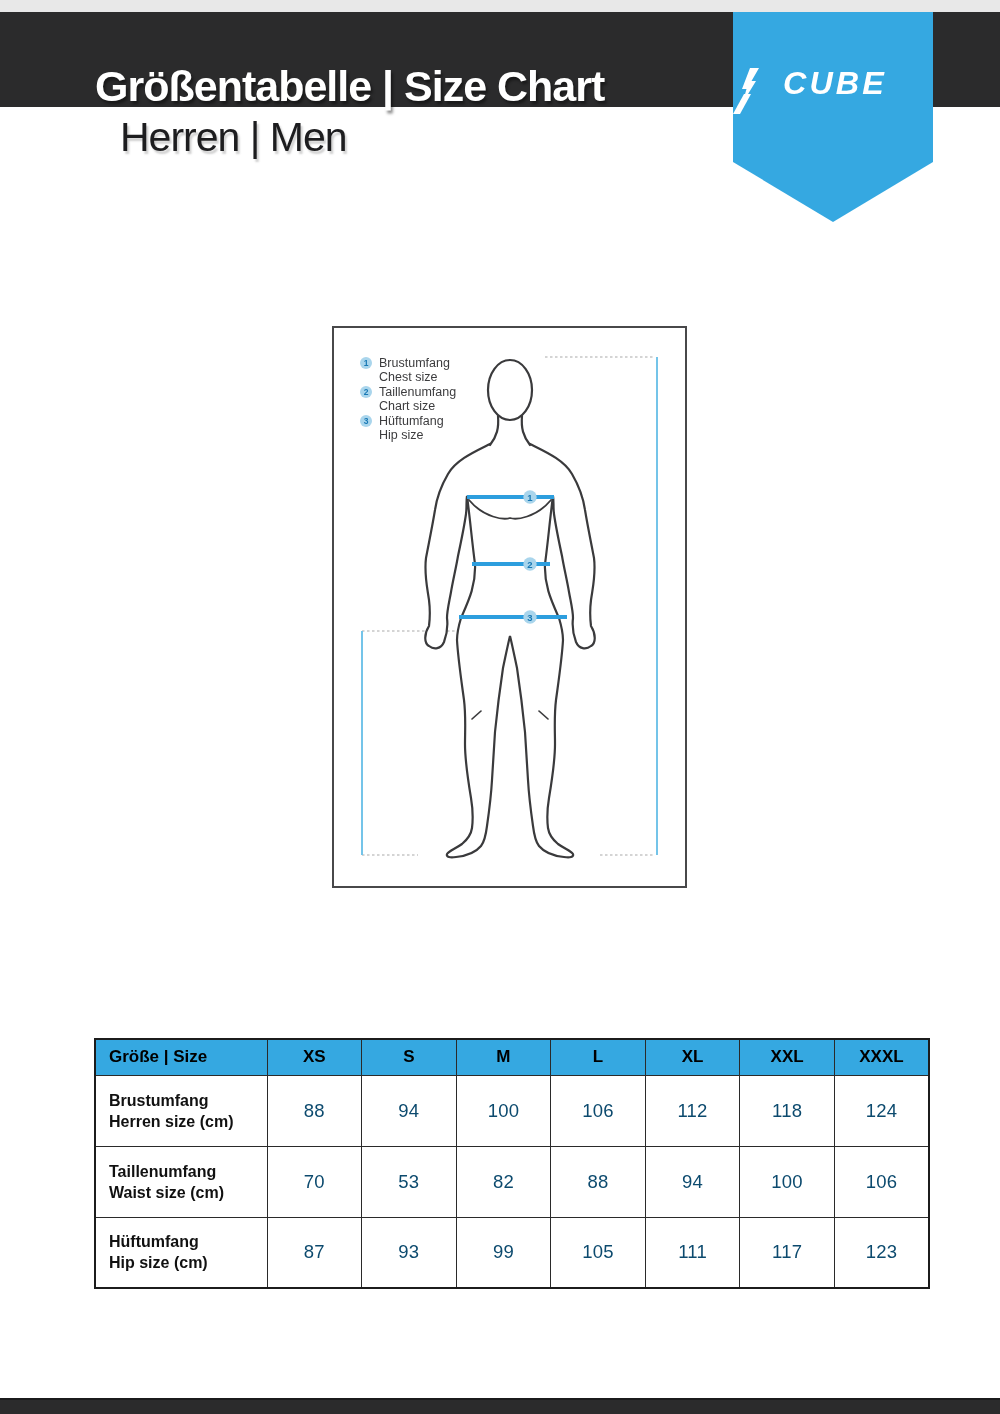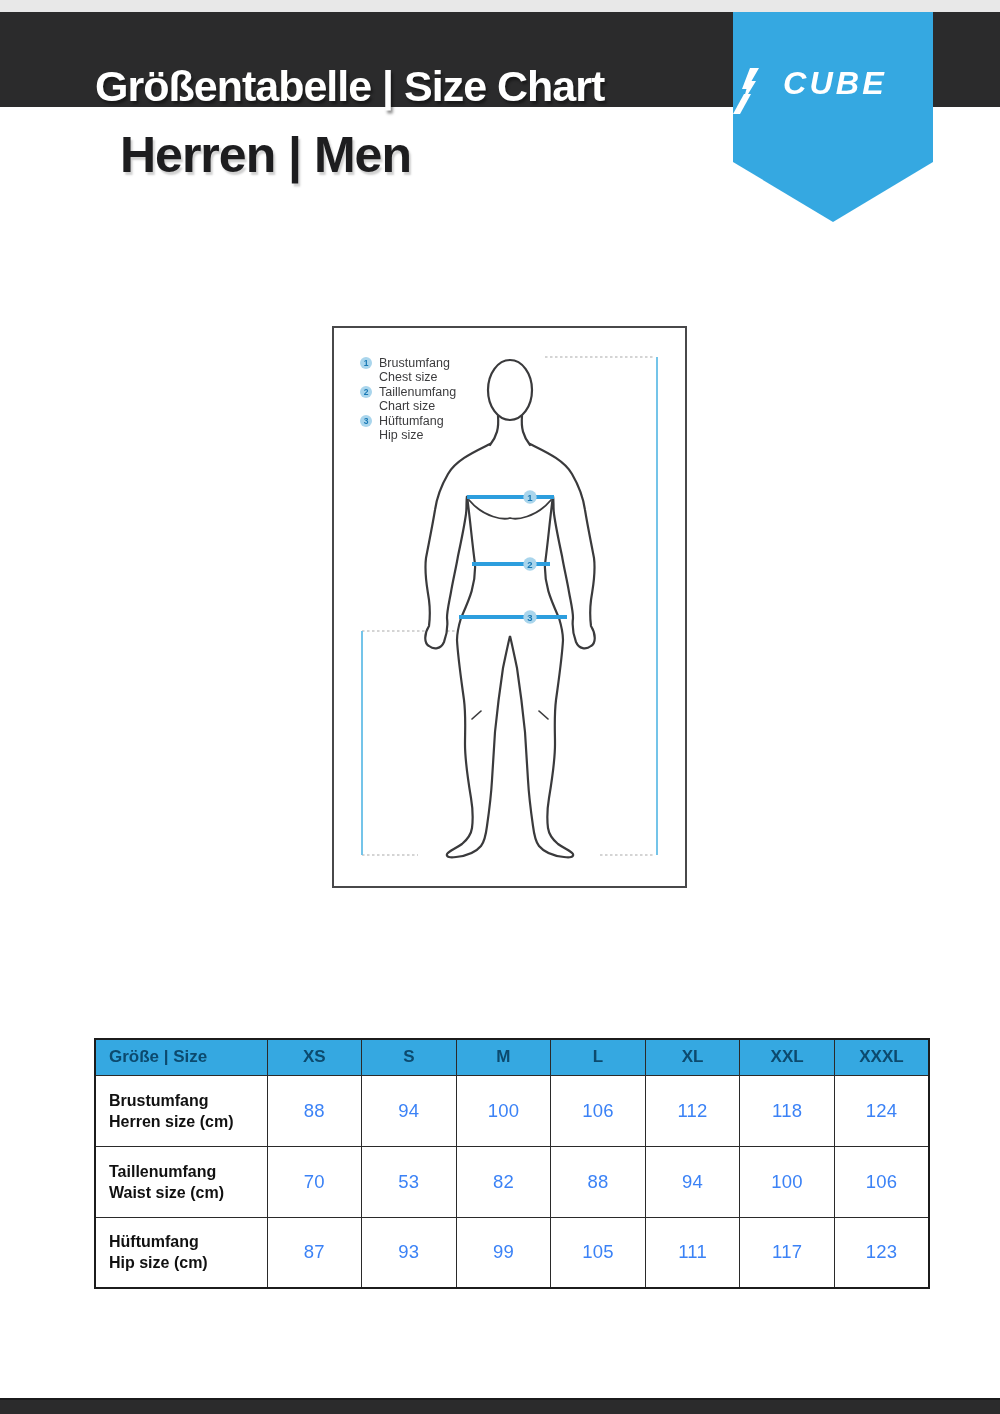--- a/index.html
+++ b/index.html
@@ -8,22 +8,22 @@
     font-family:"Liberation Sans",sans-serif;overflow:hidden;margin:12px auto;
   }
   
   .topbar{position:absolute;left:0;top:0;width:1000px;height:95px;background:#2b2b2c;}
   .main-title{
     position:absolute;left:95px;top:50px;margin:0;
     font-size:43px;font-weight:bold;letter-spacing:-1px;color:#ffffff;white-space:nowrap;
     text-shadow:2px 3px 3px rgba(0,0,0,0.45);
   }
   .sub-title{
-    position:absolute;left:120px;top:114px;margin:0;
-    font-size:50px;font-weight:bold;letter-spacing:-1px;color:#1d1d1f;white-space:nowrap;
+    position:absolute;left:120px;top:102px;margin:0;
+    font-size:41px;font-weight:normal;letter-spacing:-1px;color:#1d1d1f;white-space:nowrap;
     text-shadow:2px 3px 2px rgba(100,100,100,0.30);
   }
   .ribbon{position:absolute;left:733px;top:0;width:200px;height:210px;}
   .ribbon svg{position:absolute;left:0;top:0;}
   .logo-row{
     position:absolute;left:0;top:56px;width:200px;height:50px;
     display:flex;align-items:flex-start;justify-content:center;gap:7px;
   }
   .logo-word{
     color:#ffffff;font-size:31px;font-weight:bold;font-style:italic;
@@ -44,27 +44,27 @@
   }
   .legend-texts{font-size:12.5px;line-height:14px;color:#3c3c3e;}
   
   .size-table{
     position:absolute;left:94px;top:1026px;width:836px;
     border-collapse:collapse;table-layout:fixed;
     border:2px solid #1c1c1c;
   }
   .size-table th,.size-table td{border:1.5px solid #2a2a2a;box-sizing:border-box;}
   .size-table thead th{
-    background:#35a8e1;color:#0c4a6e;font-size:17px;font-weight:bold;
+    background:#35a8e1;color:#000000;font-size:17px;font-weight:bold;
     height:36px;text-align:center;padding:0;
   }
   .size-table thead th.corner{text-align:left;padding-left:13px;}
   .size-table tbody td{height:71px;background:#ffffff;}
   .row-label{padding-left:13px;font-size:16px;font-weight:bold;color:#111111;line-height:21px;}
-  .cell-value{text-align:center;font-size:18.5px;color:#3b82f6;font-weight:normal;letter-spacing:0.2px;}
+  .cell-value{text-align:center;font-size:18.5px;color:#0c4a6e;font-weight:normal;letter-spacing:0.2px;}
   
   .footbar{
     position:absolute;left:0;bottom:0;width:1000px;height:26px;
     background:#2b2b2c;border-top:2px solid #1b1b1c;box-sizing:content-box;
   }
 </style>
 </head>
 <body>
 
 <div class="page">

